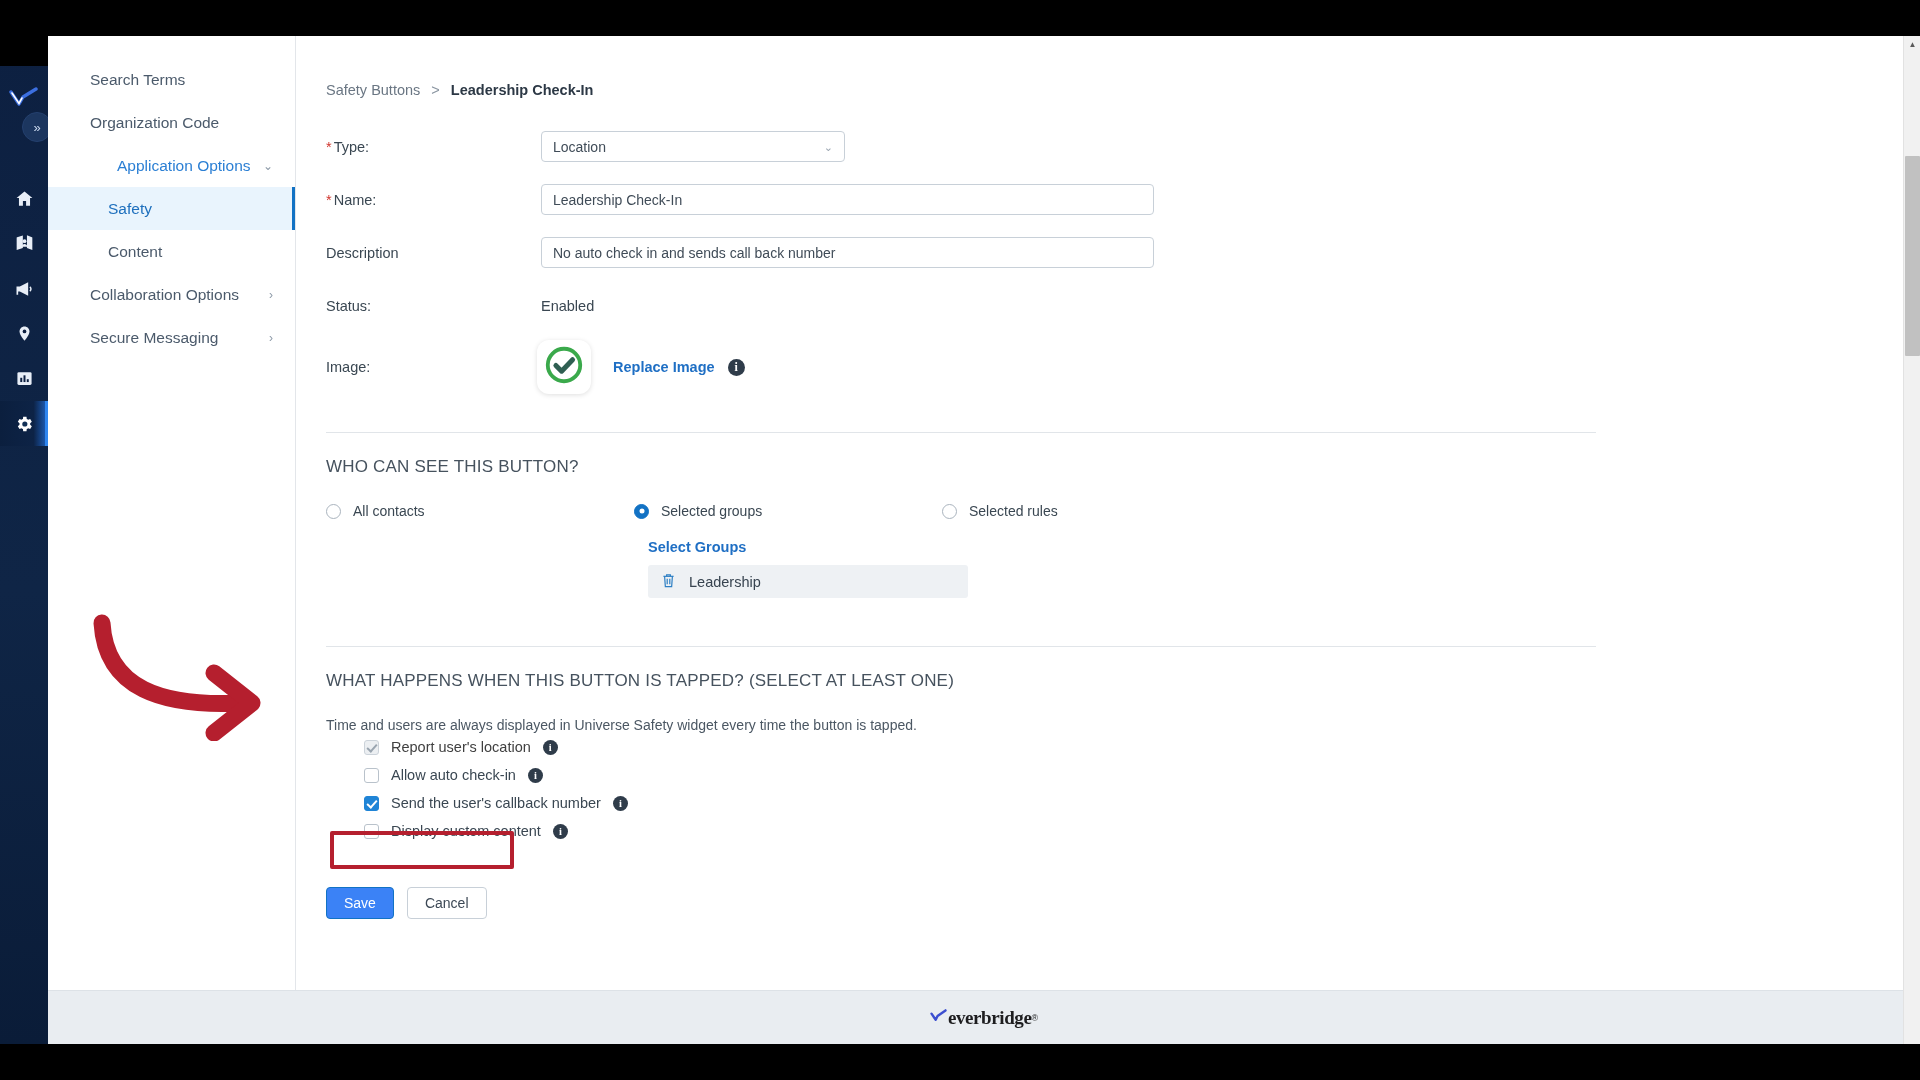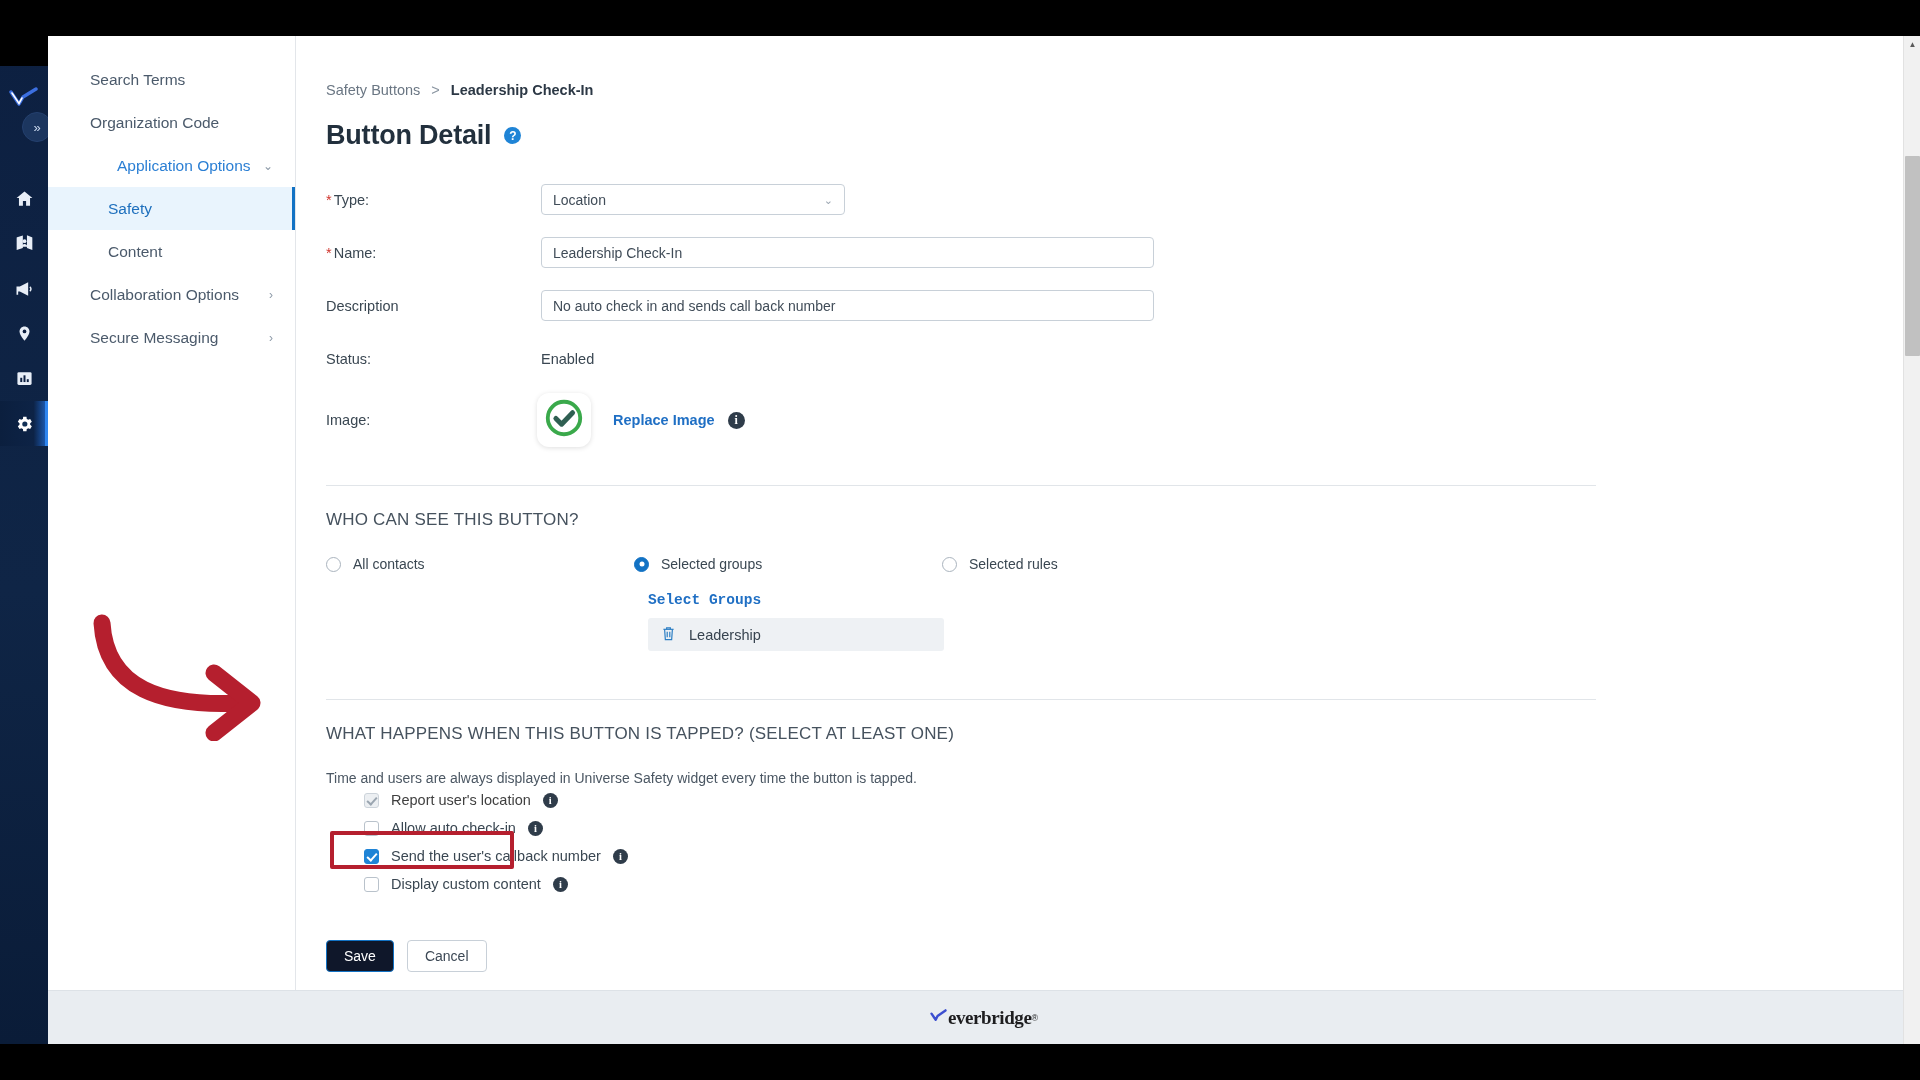--- a/index.html
+++ b/index.html
@@ -158,24 +158,23 @@
   .radio.on { border:1.5px solid #1272c4; background:#1272c4; }
   .radio.on::after {
     content:""; position:absolute; left:50%;top:50%;transform:translate(-50%,-50%);
     width:5px;height:5px;border-radius:50%;background:#fff;
   }
   .radio-label { font-size:14px;color:#3a4752;text-align:right; }
 
   .select-groups-link {
     font-size:14.5px;color:#1f6fc4;font-weight:bold;margin:20px 0 10px 14px;cursor:pointer;
     display:inline-block;
-    font-family:Liberation Mono, monospace;
   }
   .group-chip {
-    width:296px;height:33px;background:#eef1f4;border-radius:3px;
+    width:320px;height:33px;background:#eef1f4;border-radius:3px;
     display:flex;align-items:center;gap:14px;padding:0 14px;margin-left:14px;
     font-size:14.5px;color:#37434f;
   }
 
   .helper-text { font-size:14px;color:#4b5763;}
 
   .cb-row { display:flex;align-items:center;gap:12px;height:28px;margin-left:38px;position:relative; }
   .cb {
     width:15px;height:15px;border-radius:3px;border:1.5px solid #b9c2cb;background:#fff;flex:none;
     position:relative;cursor:pointer;
@@ -191,21 +190,21 @@
     border:solid #9aa5b0;border-width:0 2px 2px 0;transform:rotate(42deg);
   }
   .cb-label { font-size:14.5px;color:#3a4752; }
   .cb-label.muted { color:#404040; }
 
   .btn-row { display:flex;gap:13px;margin:42px 0 0 0; }
   .btn {
     height:32px;border-radius:4px;font-size:14px;display:flex;align-items:center;
     justify-content:center;cursor:pointer;
   }
-  .btn-primary { background:#0f172a;color:#fff;border:1px solid #1272c4;padding:0 17px; }
+  .btn-primary { background:#3b82f6;color:#fff;border:1px solid #1272c4;padding:0 17px; }
   .btn-secondary { background:#fff;color:#3c4855;border:1px solid #c8d0d8;padding:0 17px; }
 
   
   #footer {
     position:absolute; left:48px; bottom:0; width:1872px; height:54px;
     background:#e9edf1; border-top:1px solid #dde2e7;
     display:flex;align-items:center;justify-content:center;
   }
   .logo-word { font-size:19px;font-weight:bold;color:#1d1d1f;letter-spacing:-0.4px;font-family:Liberation Serif, serif; }
   .logo-tm { font-size:9px;vertical-align:super;color:#1d1d1f; }
@@ -333,24 +332,20 @@
   </div>
 
   <div id="content">
 
     <div id="breadcrumb">
       <span class="crumb-link">Safety Buttons</span>
       <span class="sep">&gt;</span>
       <span class="crumb-current">Leadership Check-In</span>
     </div>
 
-    <div class="page-title-row">
-      <div id="page-title">Button Detail</div>
-      <div class="help-badge">?</div>
-    </div>
 
     <div class="form-row">
       <div class="form-label">
         <span class="req">*</span><span>Type:</span>
       </div>
       <div class="field-select">
         <span>Location</span>
         <span class="sel-caret">⌄</span>
       </div>
     </div>

